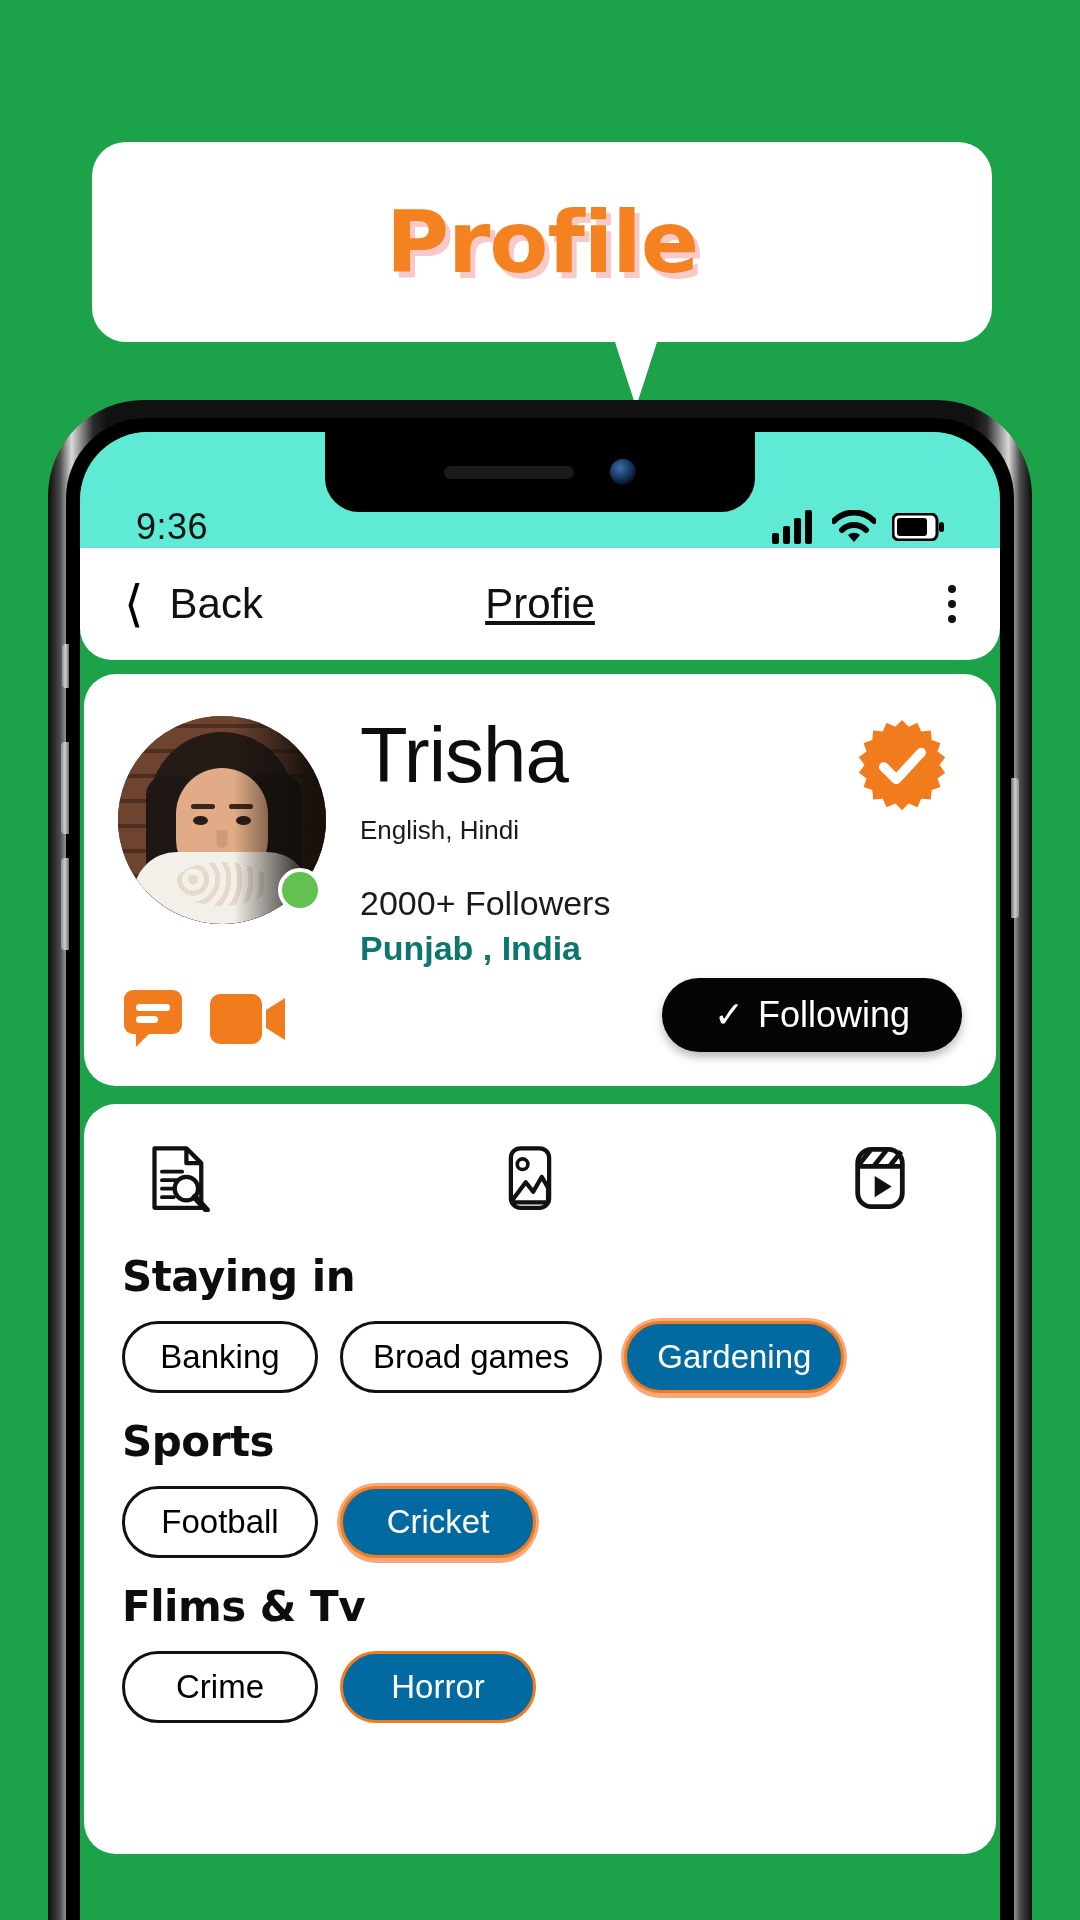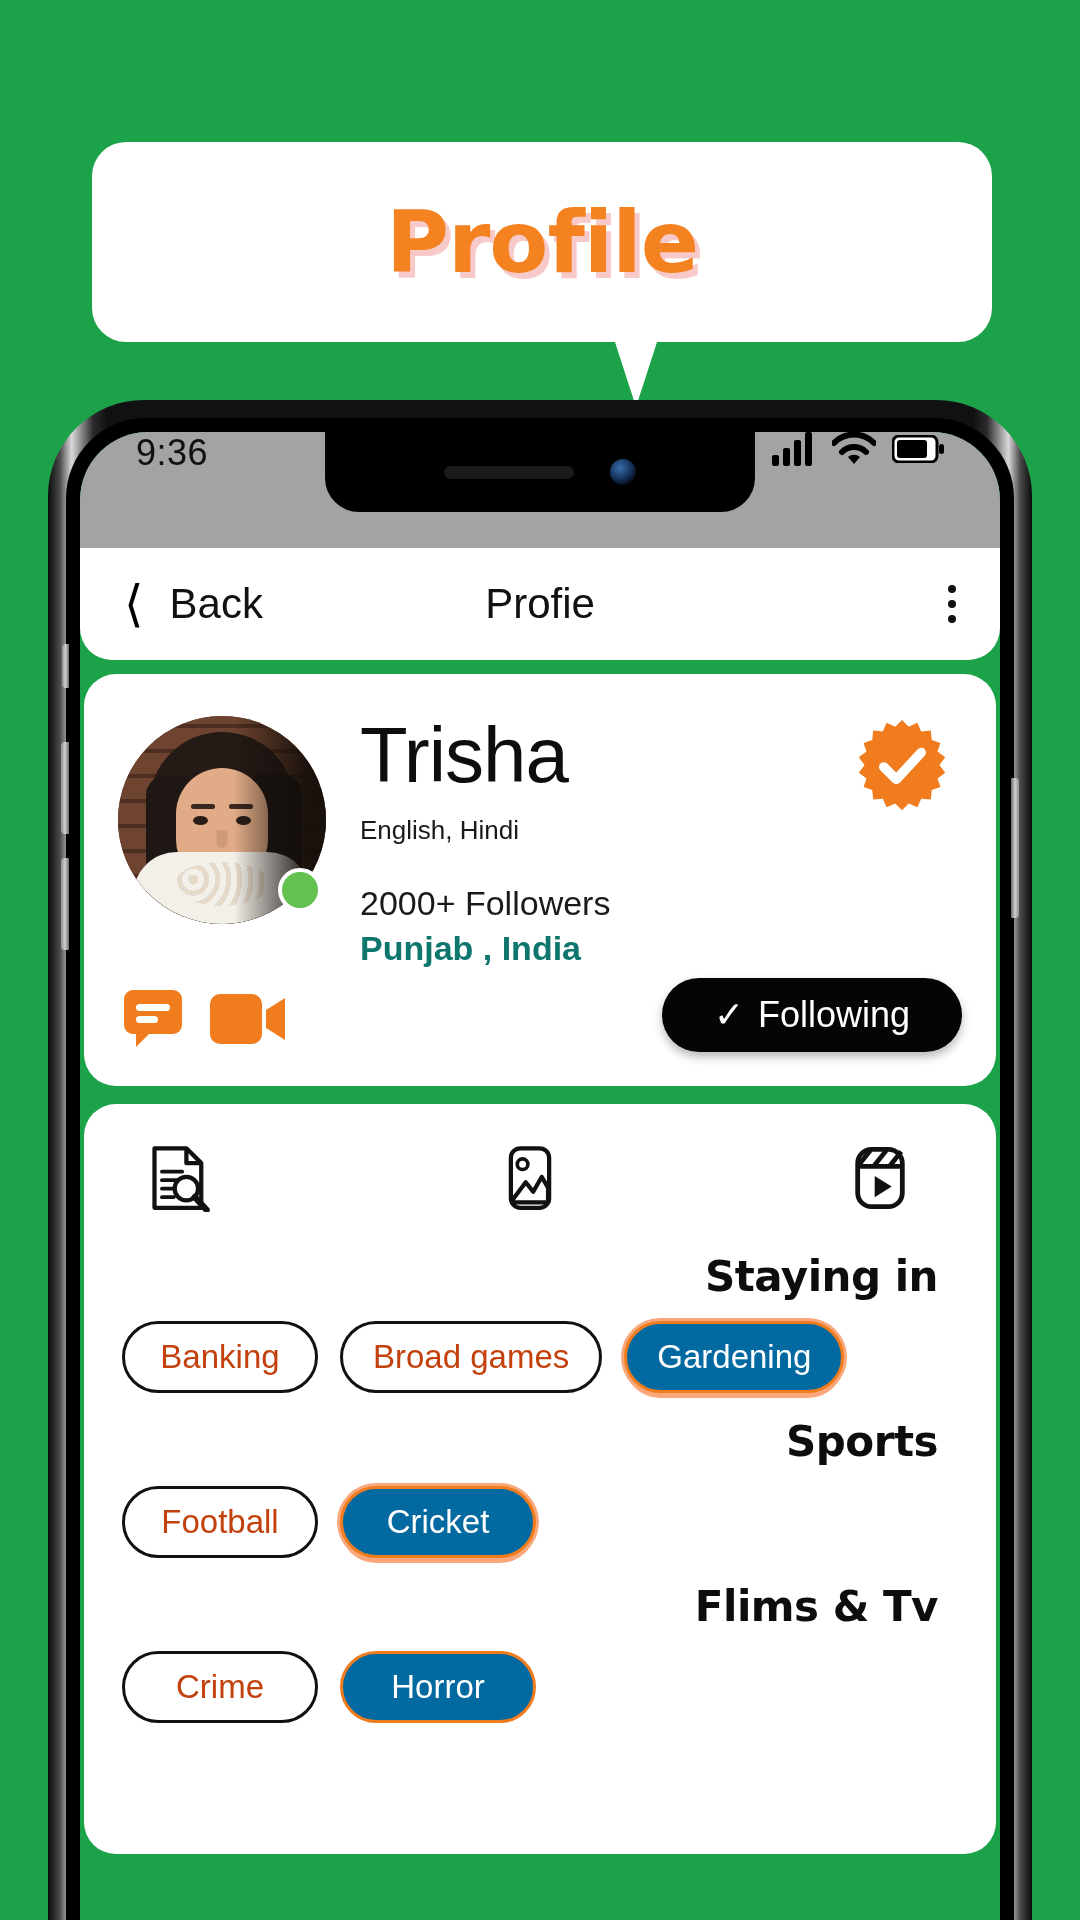--- a/index.html
+++ b/index.html
@@ -69,22 +69,22 @@
   #silent-switch{ left:-4px; top:226px; width:7px; height:44px; border-radius:4px 0 0 4px;}
   #volume-up{ left:-5px; top:324px; width:8px; height:92px; border-radius:4px 0 0 4px;}
   #volume-down{ left:-5px; top:440px; width:8px; height:92px; border-radius:4px 0 0 4px;}
   #power-btn{ right:-5px; top:360px; width:8px; height:140px; border-radius:0 4px 4px 0;
               background:linear-gradient(90deg,#6a6a6a,#cfcfcf,#8e8e8e);}
 
   
   #status-bar{
     position:relative;
     height:116px;
-    background:#a3a3a3;
-    display:flex; align-items:flex-start; justify-content:space-between;
+    background:#5eead4;
+    display:flex; align-items:flex-end; justify-content:space-between;
     padding:0 56px 0 56px;
   }
   #status-time{ font-size:36px; color:#111; font-weight:normal; letter-spacing:.5px; }
   #status-icons{ display:flex; align-items:center; gap:16px; }
 
   #notch{
     position:absolute;
     left:50%; transform:translateX(-50%);
     top:0;
     width:430px; height:80px;
@@ -105,21 +105,21 @@
     border-radius:0 0 32px 32px;
     display:flex; align-items:center;
     padding:0 44px;
     position:relative;
   }
   #nav-back{ display:flex; align-items:center; gap:26px; }
   #back-chevron{ font-size:50px; color:#000; line-height:1; font-weight:300;}
   #nav-back-label{ font-size:42px; color:#111; }
   #nav-title{
     position:absolute; left:0; right:0; text-align:center;
-    font-size:42px; color:#111; pointer-events:none;
+    font-size:42px; color:#111; pointer-events:none;text-decoration:underline;
   }
   #nav-menu{ margin-left:auto; display:flex; flex-direction:column; gap:7px; z-index:2;}
   #nav-menu i{ width:8px;height:8px;background:#111;border-radius:50%; display:block;}
 
   
   .card{ background:#ffffff; border-radius:32px; }
   #profile-card{
     margin:14px 0 0 0;
     width:calc(100% - 8px);
     margin-left:4px;
@@ -210,42 +210,41 @@
     padding:0 34px;
   }
   #following-check{ font-size:36px; line-height:1; }
 
   
   #content-card{
     margin:18px 4px 0 4px;
     width:calc(100% - 8px);
     padding:34px 58px 40px 38px;
     min-height:750px;
-    text-align:right;
   }
   #tab-row{
     display:flex; align-items:center; justify-content:space-between;
     padding:6px 24px 0 24px;
   }
   .tab-icon{ width:68px;height:68px; }
   .tab-icon svg{ width:100%;height:100%; display:block; }
 
   .section{ margin-top:24px; }
   .section-title{
     font-size:42px; font-weight:bold; color:#0d0d0d;
     font-family:"DejaVu Sans", sans-serif;
     letter-spacing:-.5px;
     margin-bottom:20px;
   }
   .chip-row{ display:flex; gap:22px; }
   .chip{
     height:72px; min-width:196px;
     border-radius:40px;
     display:flex; align-items:center; justify-content:center;
-    font-size:33px; color:#c2410c;
+    font-size:33px; color:#000000;
     border:3px solid #111;
     background:#fff;
     padding:0 30px;
   }
   .chip.selected{
     background:#0369a1; color:#ffffff; border-color:#F07C1E;
   }
   .chip.selected.glow{ box-shadow:0 5px 0 #F9A77B, 0 0 0 3px #F9A77B; }
 
   #first-section{ margin-top:40px; }

